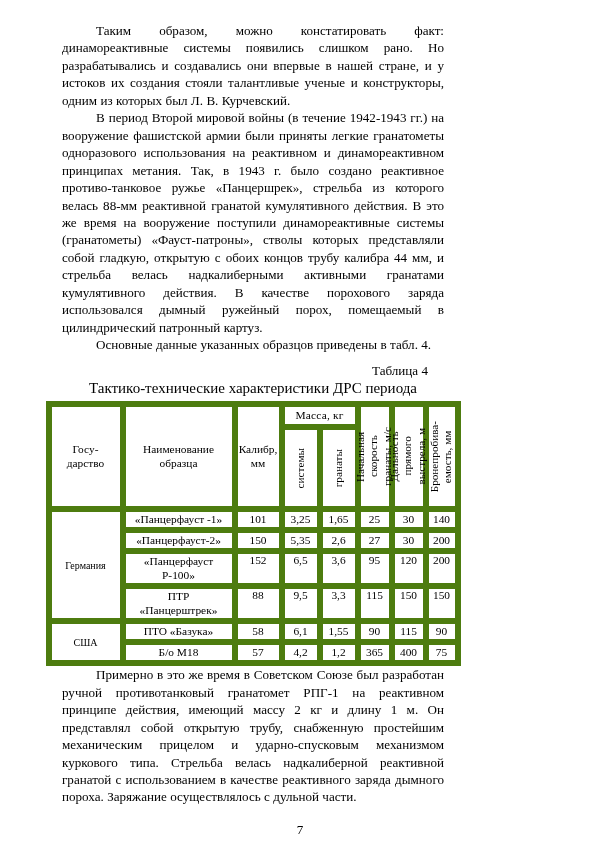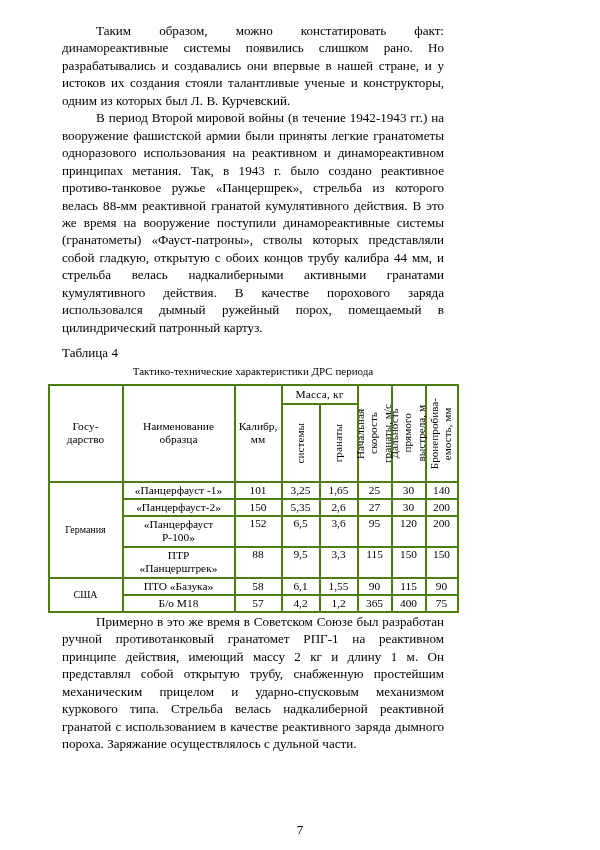--- a/index.html
+++ b/index.html
@@ -30,44 +30,45 @@
     text-align: justify;
     text-indent: 34px;
     text-justify: inter-word;
     word-spacing: 0.1px;
     hyphens: manual;
   }
   .tbl-num {
     margin: 0;
     font-size: 13.1px;
     line-height: 17.45px;
+    text-align: right;
     padding-right: 16px;
     margin-top: 8px;
   }
   .tbl-title {
     margin: 0;
-    font-size: 11px;
+    font-size: 15px;
     line-height: 16.2px;
     text-align: center;
     margin-top: 1px;
   }
   .tbl-wrap {
     margin-top: 5px;
     display: flex;
     justify-content: center;
   }
   table.spec {
     border-collapse: collapse;
     table-layout: fixed;
     width: 409px;
     font-size: 11.4px;
     line-height: 13.2px;
   }
   table.spec td, table.spec th {
-    border: 2px solid #4d7c0f;
+    border: 6px solid #4d7c0f;
     padding: 0;
     font-weight: normal;
     vertical-align: middle;
     text-align: center;
   }
   .hdr-plain {
     height: 93px;
     font-size: 11.4px;
     line-height: 13.6px;
     padding: 0 2px;
@@ -148,20 +149,21 @@
     font-size: 13.1px;
   }
 </style>
 </head>
 <body>
 
 <div class="page">
 
   <p class="body-par">Таким образом, можно констатировать факт:  динамореактивные системы появились слишком рано. Но разрабатывались и создавались они впервые в нашей стране, и у истоков их создания стояли талантливые ученые и конструкторы, одним из которых был Л. В. Курчевский.</p>
   <p class="body-par">В период Второй мировой войны (в течение 1942-1943 гг.) на вооружение фашистской армии были приняты легкие гранатометы одноразового использования на реактивном и динамореактивном принципах метания. Так, в 1943 г. было создано реактивное противо-танковое ружье «Панцершрек», стрельба из которого велась 88-мм реактивной гранатой кумулятивного действия. В это же время на вооружение поступили динамореактивные системы (гранатометы) «Фауст-патроны», стволы которых представляли собой гладкую, открытую с обоих концов трубу калибра 44 мм, и стрельба велась надкалиберными активными гранатами кумулятивного действия. В качестве порохового заряда использовался дымный ружейный порох, помещаемый в цилиндрический патронный картуз.</p>
+  <p class="body-par">Основные данные указанных образцов приведены в табл. 4.</p>
 
   <p class="tbl-num">Таблица  4</p>
   <p class="tbl-title">Тактико-технические характеристики ДРС периода</p>
 
   <div class="tbl-wrap">
     <table class="spec">
       <colgroup>
         <col style="width:74px">
         <col style="width:112px">
         <col style="width:47px">

